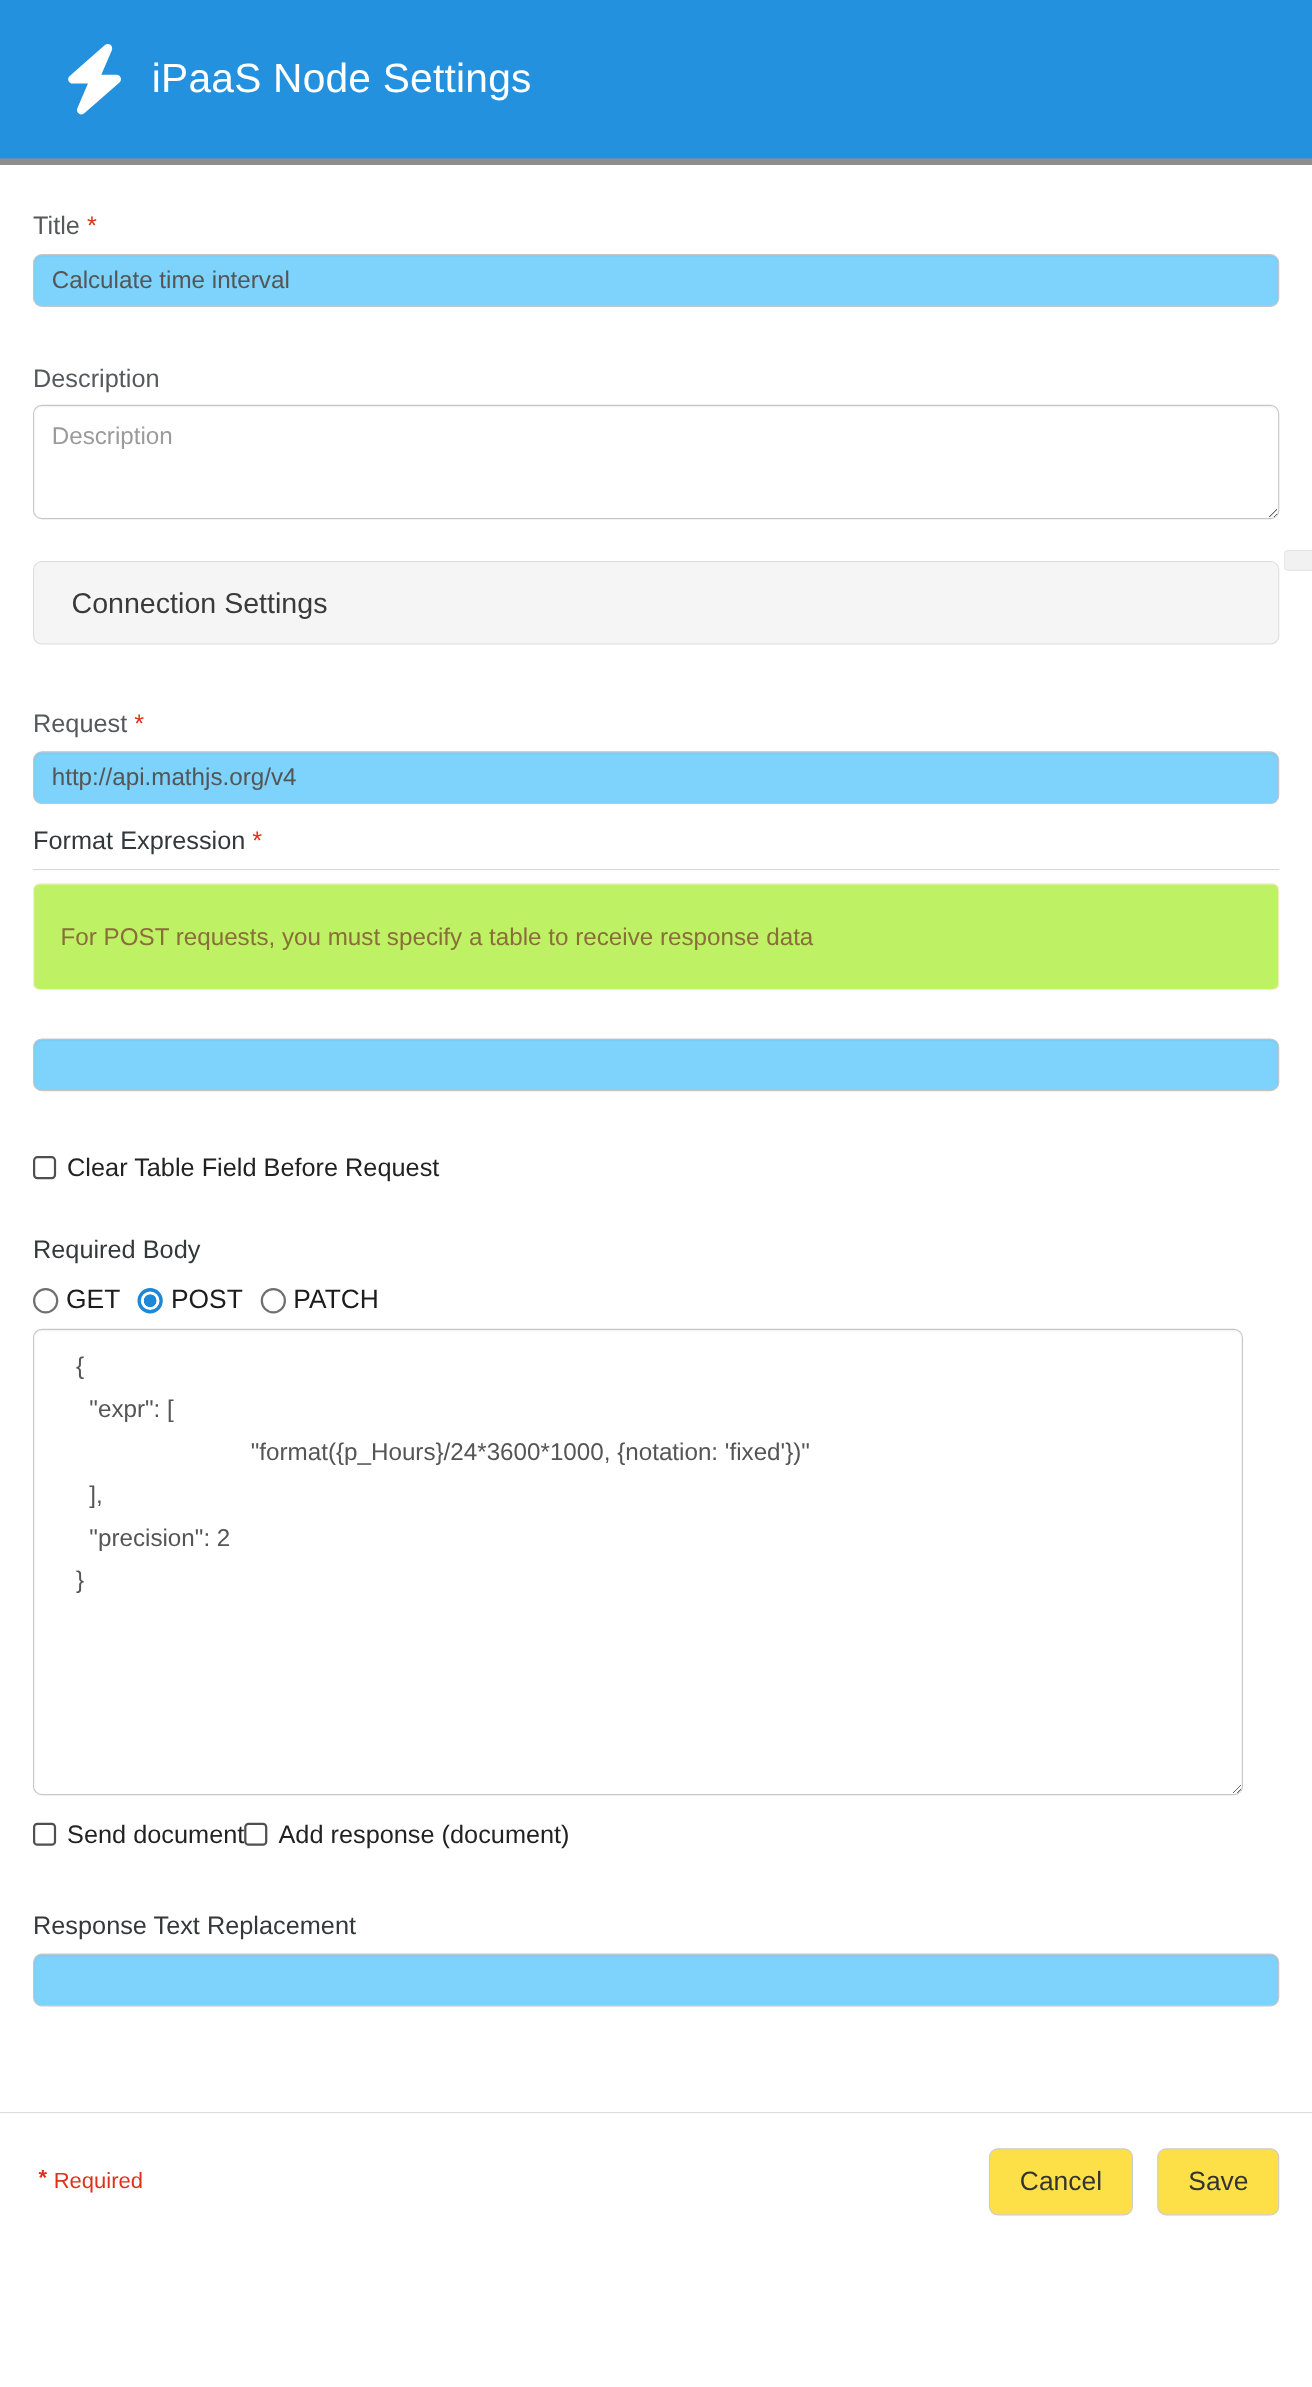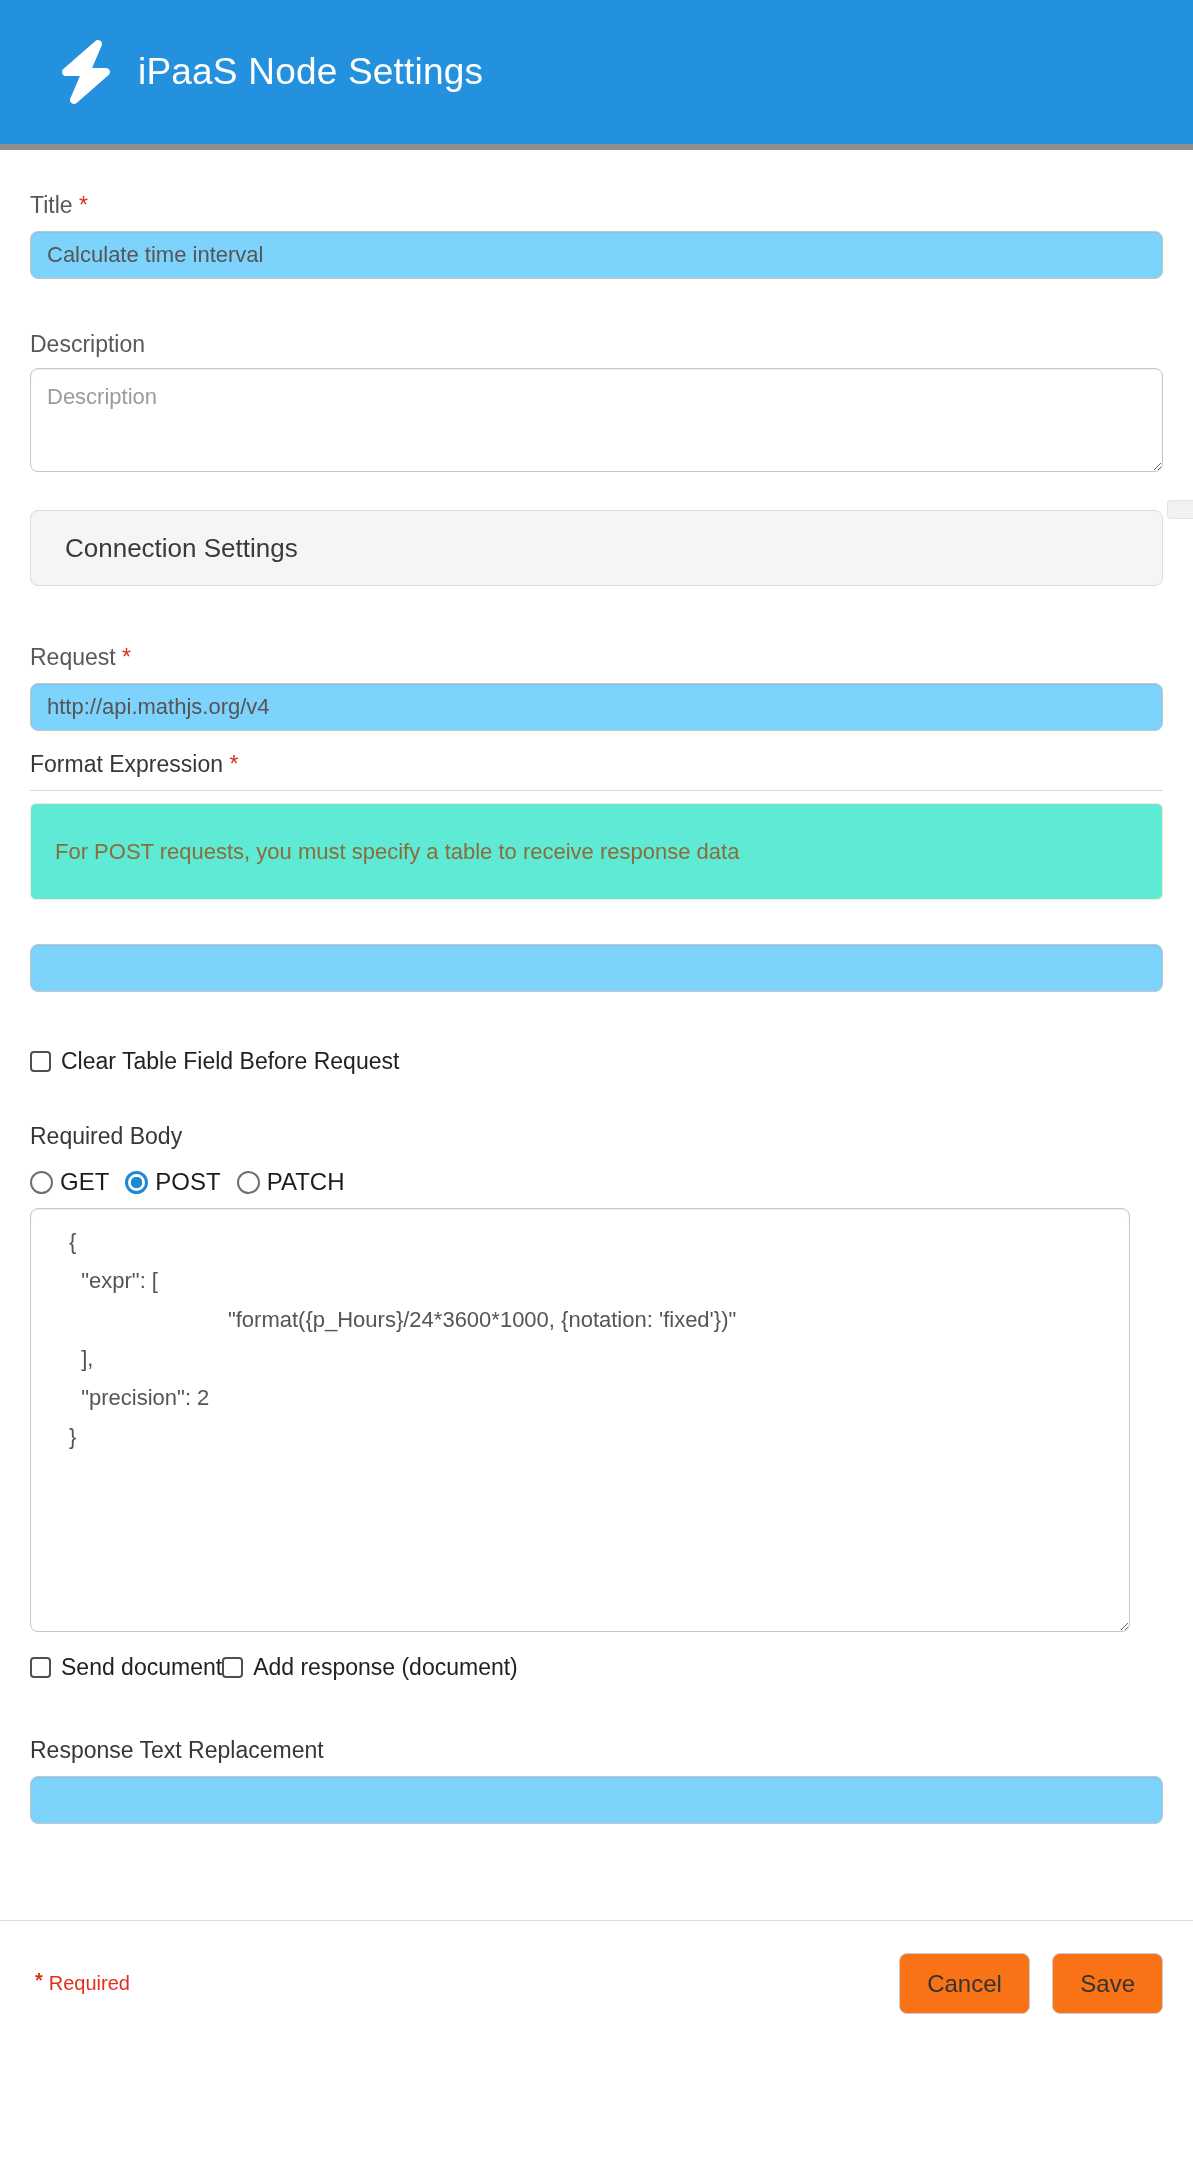--- a/index.html
+++ b/index.html
@@ -65,21 +65,21 @@
     margin-top:38px; height:76px;
     background:#f5f5f5; border:1px solid #dcdcdc; border-radius:8px;
     display:flex; align-items:center; padding-left:34px;
     font-size:26px; color:#3a3a3a;
   }
 
   .thin-hr { border:0; border-top:1px solid #d9d9d9; margin:12px 0 0 0; }
 
   .alert-box {
     margin-top:12px; min-height:97px;
-    background:#5eead4; border:1px solid #faebcc; border-radius:6px;
+    background:#bef264; border:1px solid #faebcc; border-radius:6px;
     display:flex; align-items:center; padding:0 24px;
     font-size:22px; color:#8a6d3b;
   }
 
   .check-row { display:flex; align-items:center; margin-top:56px; font-size:23px; color:#222; }
   .check-row.tight { margin-top:22px; }
   input[type="checkbox"] {
     appearance:none; -webkit-appearance:none;
     width:21px; height:21px; margin:0 10px 0 0;
     border:2px solid #4f4f4f; border-radius:4px; background:#fff; cursor:pointer;
@@ -109,21 +109,21 @@
 
   
   .footer-hr { border:0; border-top:1px solid #dcdcdc; margin:96px 0 0 0; }
   .footer-row {
     display:flex; justify-content:space-between; align-items:center;
     padding:32px 30px 0 35px;
   }
   .required-note { font-size:20px; color:#e0301c; }
   .required-note .star { font-weight:bold; position:relative; top:-3px; margin-right:6px; }
   .btn {
-    height:61px; background:#f97316; border:1px solid #cccccc; border-radius:8px;
+    height:61px; background:#fde047; border:1px solid #cccccc; border-radius:8px;
     font-family:inherit; font-size:24px; color:#333; cursor:pointer;
     padding:0 27px;
   }
   .btn + .btn { margin-left:18px; }
 </style>
 </head>
 <body>
 
 <header class="app-header">
   <svg class="bolt" viewBox="0 0 448 512">

